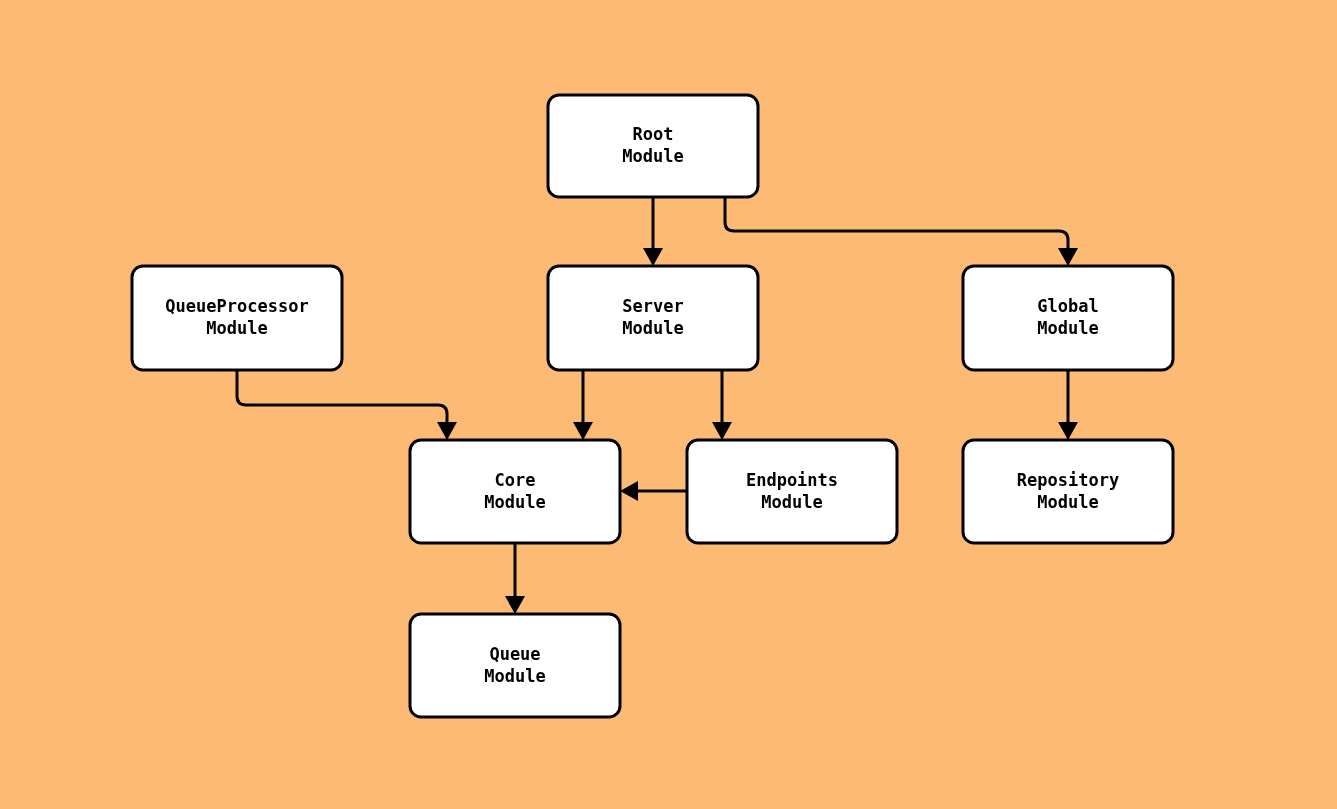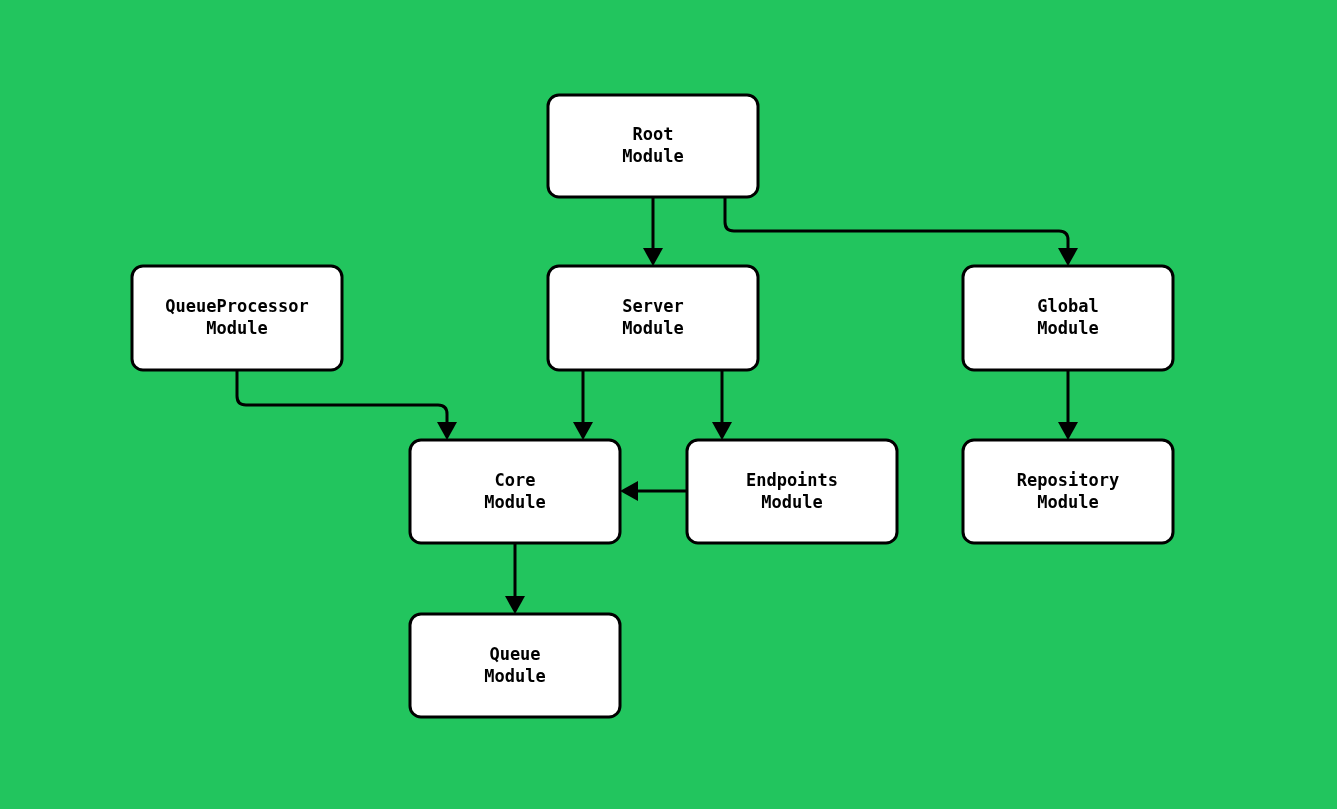--- a/index.html
+++ b/index.html
@@ -7,21 +7,21 @@
     padding: 0;
     background: #ffffff;
   }
   body {
     font-family: "DejaVu Sans Mono", monospace;
   }
   #diagram-root {
     position: relative;
     width: 1337px;
     height: 809px;
-    background: #22c55e;
+    background: #fdba74;
     overflow: hidden;
   }
   #diagram-svg {
     position: absolute;
     left: 0;
     top: 0;
     width: 1337px;
     height: 809px;
   }
   .node-box {

